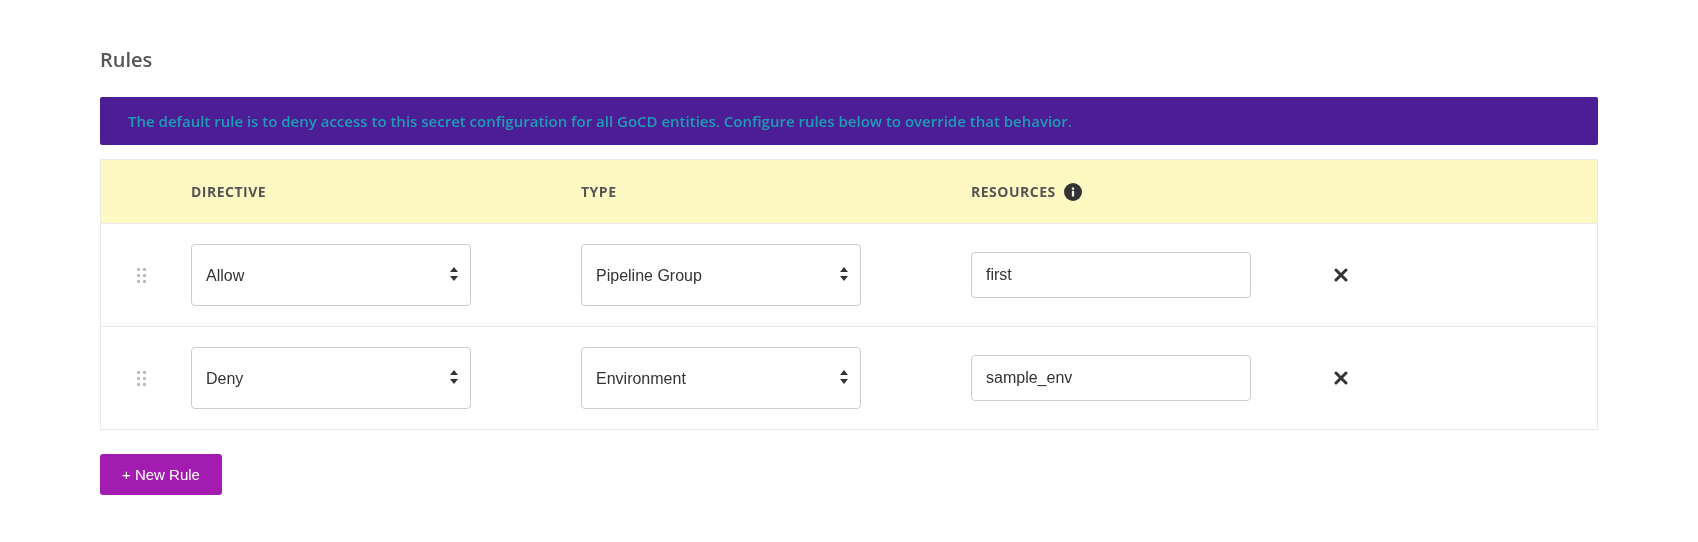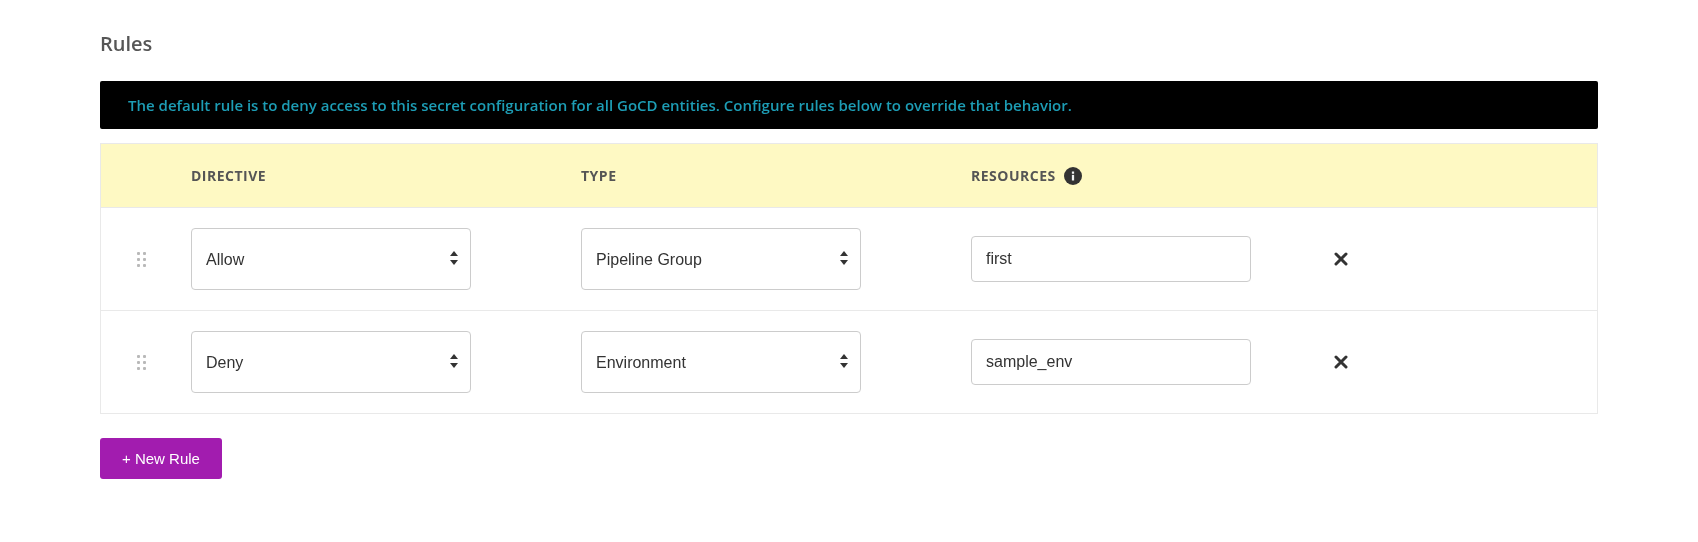--- a/index.html
+++ b/index.html
@@ -12,24 +12,24 @@
     color: #333333;
   }
   .page {
     width: 1698px;
     padding: 30px 100px 60px 100px;
   }
   .section-title {
     font-size: 20px;
     font-weight: 600;
     color: #565656;
-    margin: 0 0 24px 0;
+    margin: 16px 0 24px 0;
   }
   .info-banner {
-    background: #000000;
+    background: #4c1d95;
     color: #1d9db5;
     font-weight: 600;
     font-size: 15px;
     padding: 14px 28px;
     border-radius: 2px;
   }
   .rules-table {
     width: 100%;
     border: 1px solid #e9e9e9;
     margin-top: 14px;

